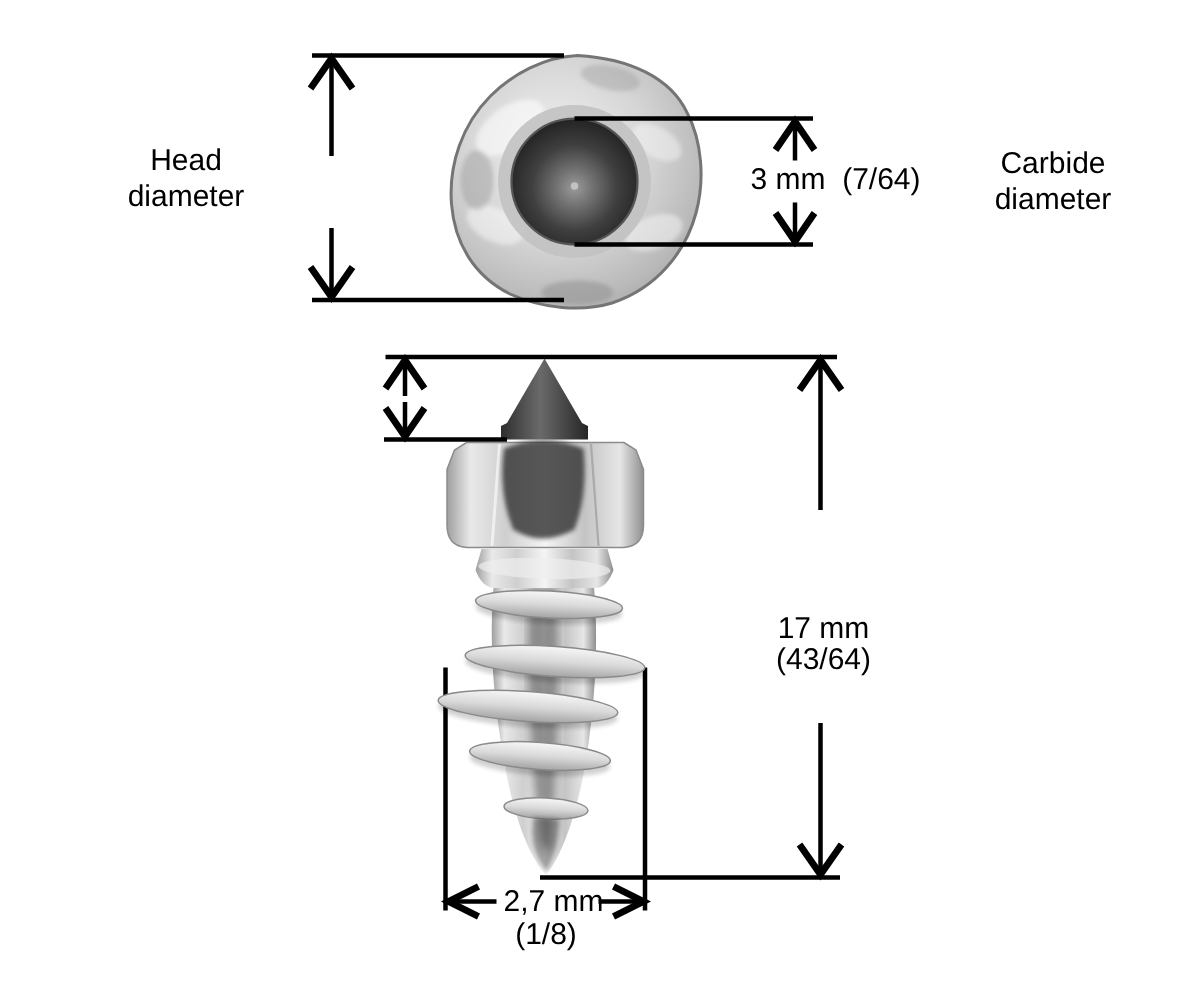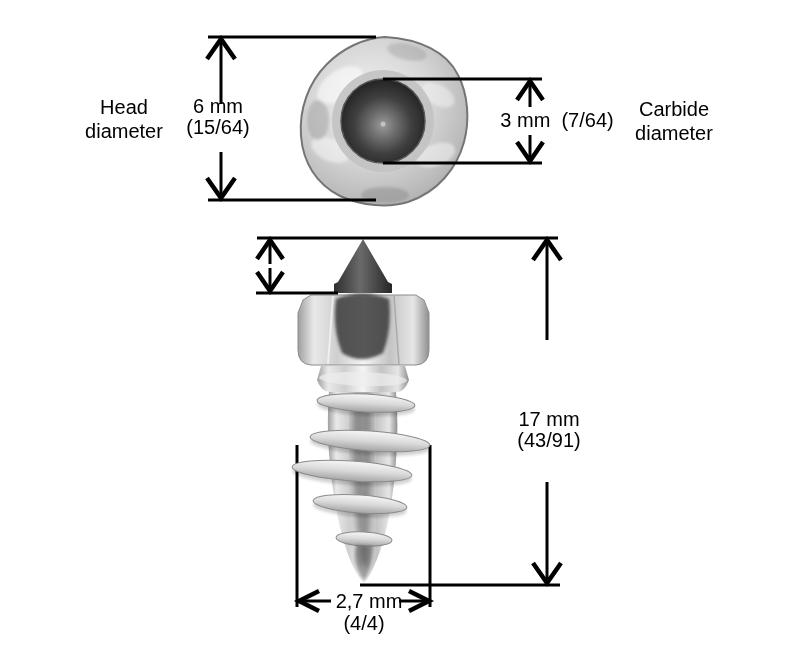--- a/index.html
+++ b/index.html
@@ -166,31 +166,29 @@
       <path d="M 533 563 L 547 583 L 561 563"></path>
 
       <path d="M 319 591 L 299 601 L 319 611"></path>
       <path d="M 409 591 L 429 601 L 409 611"></path>
     </g>
   </svg>
 
   <div class="lbl words" style="left:124px;top:95px">Head
 diameter</div>
 
-  <div class="lbl" style="left:218px;top:96px">6 mm
-(15/64)</div>
 
   <div class="lbl oneline" style="left:557px;top:110px">3 mm  (7/64)</div>
 
-  <div class="lbl words" style="left:674px;top:97px">Carbide
+  <div class="lbl words" style="left:702px;top:97px">Carbide
 diameter</div>
 
 
 
   <div class="lbl" style="left:549px;top:409px">17 mm
-(43/91)</div>
+(43/64)</div>
 
   <div class="lbl" style="left:369px;top:591px">2,7 mm</div>
 
-  <div class="lbl" style="left:364px;top:613px">(4/4)</div>
+  <div class="lbl" style="left:364px;top:613px">(1/8)</div>
 
 
 </div>
 
 </body></html>

